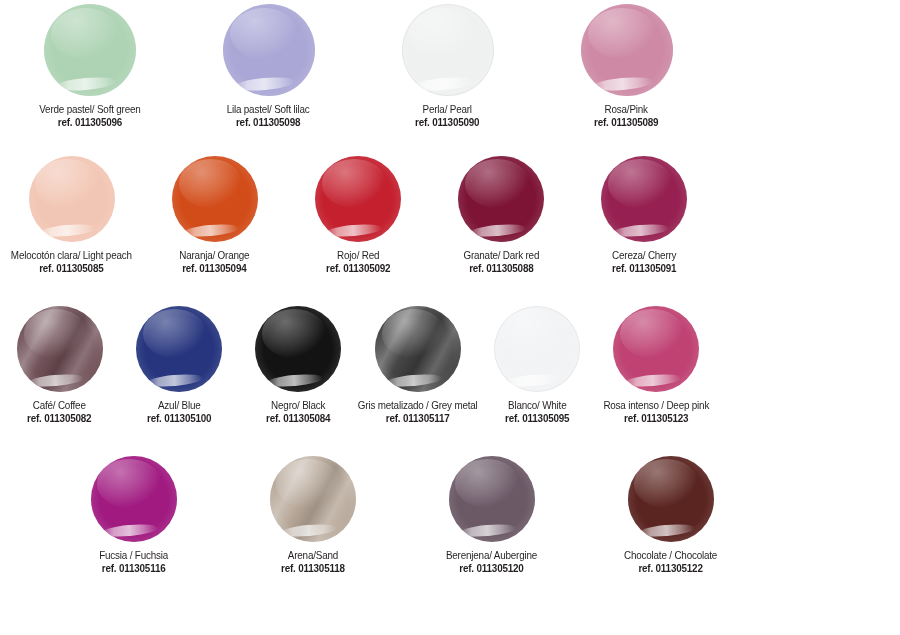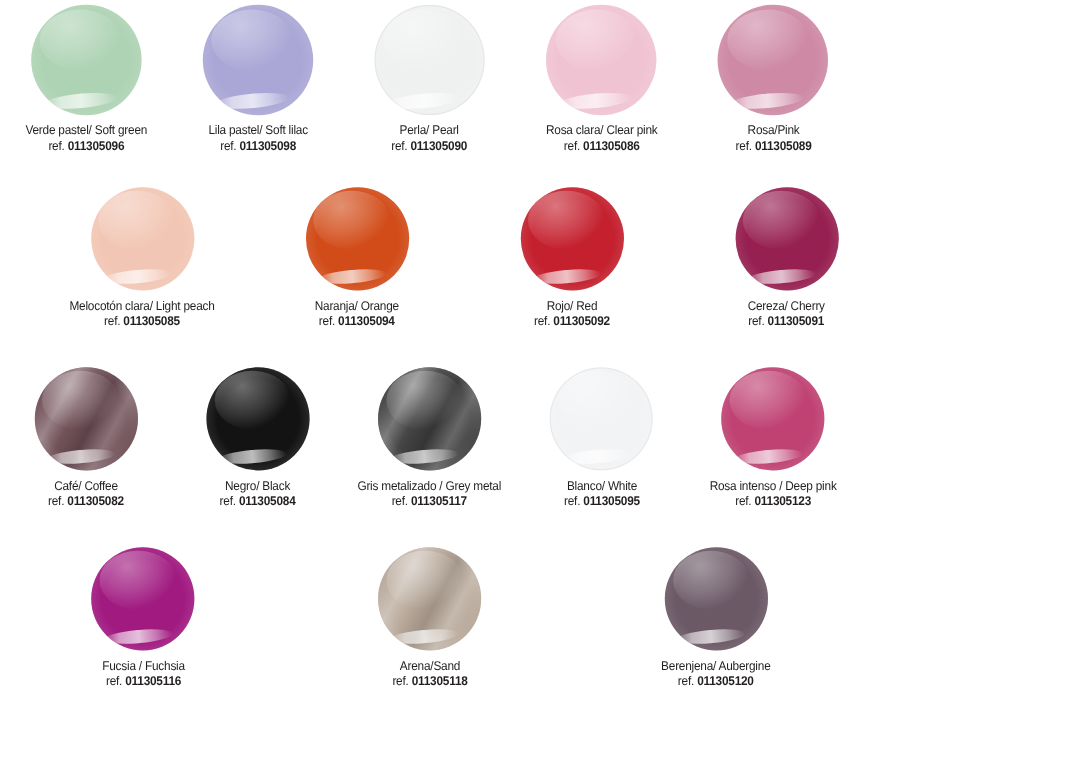--- a/index.html
+++ b/index.html
@@ -18,23 +18,23 @@
     flex-direction:column;
   }
   .swatch-row{
     display:flex;
     flex-direction:row;
     align-items:flex-start;
     justify-content:space-around;
     width:100%;
   }
   .row-1{height:152px;}
-  .row-2{height:150px;padding-left:29px;}
+  .row-2{height:150px;}
   .row-3{height:150px;}
-  .row-4{height:175px;}
+  .row-4{height:175px;margin-left:44px;}
 
   .swatch-cell{
     display:flex;
     flex-direction:column;
     align-items:center;
     flex:1 1 0;
     min-width:0;
   }
 
   .disc-wrap{
@@ -115,21 +115,21 @@
     font-size:10.5px;
     line-height:1.26;
     color:#231f20;
     letter-spacing:-.2px;
     transform:scaleX(.94);
     white-space:nowrap;
   }
   .caption .nm{display:block;}
   .caption .nm2{display:block;}
   .caption .ref{display:block;font-weight:bold;}
-  .caption .ref .lbl{font-weight:normal;}
+  .caption .ref .lbl{font-weight:bold;}
 </style>
 </head>
 <body>
 
 <div class="sheet">
   <div class="swatch-row row-1">
       <div class="swatch-cell">
         <div class="disc-wrap">
           <div class="disc" style="width: 92px; height: 92px; background: rgb(174, 211, 180);">
             <div class="rim"></div>
@@ -160,32 +160,20 @@
             <div class="gloss"></div>
           </div>
         </div>
         <div class="caption">
           <span class="nm">Perla/ Pearl</span>
           <span class="ref"><span class="lbl">ref. </span>011305090</span>
         </div>
       </div>
       <div class="swatch-cell">
         <div class="disc-wrap">
-          <div class="disc" style="width: 92px; height: 92px; background: rgb(240, 195, 211);">
-            <div class="rim"></div>
-            <div class="gloss"></div>
-          </div>
-        </div>
-        <div class="caption">
-          <span class="nm">Rosa clara/ Clear pink</span>
-          <span class="ref"><span class="lbl">ref. </span>011305086</span>
-        </div>
-      </div>
-      <div class="swatch-cell">
-        <div class="disc-wrap">
           <div class="disc" style="width: 92px; height: 92px; background: rgb(206, 138, 165);">
             <div class="rim"></div>
             <div class="gloss"></div>
           </div>
         </div>
         <div class="caption">
           <span class="nm">Rosa/Pink</span>
           <span class="ref"><span class="lbl">ref. </span>011305089</span>
         </div>
       </div>
@@ -222,20 +210,32 @@
             <div class="gloss"></div>
           </div>
         </div>
         <div class="caption">
           <span class="nm">Rojo/ Red</span>
           <span class="ref"><span class="lbl">ref. </span>011305092</span>
         </div>
       </div>
       <div class="swatch-cell">
         <div class="disc-wrap">
+          <div class="disc" style="width: 86px; height: 86px; background: rgb(125, 20, 54);">
+            <div class="rim"></div>
+            <div class="gloss"></div>
+          </div>
+        </div>
+        <div class="caption">
+          <span class="nm">Granate/ Dark red</span>
+          <span class="ref"><span class="lbl">ref. </span>011305088</span>
+        </div>
+      </div>
+      <div class="swatch-cell">
+        <div class="disc-wrap">
           <div class="disc" style="width: 86px; height: 86px; background: rgb(150, 32, 81);">
             <div class="rim"></div>
             <div class="gloss"></div>
           </div>
         </div>
         <div class="caption">
           <span class="nm">Cereza/ Cherry</span>
           <span class="ref"><span class="lbl">ref. </span>011305091</span>
         </div>
       </div>
@@ -249,20 +249,32 @@
             <div class="gloss"></div>
           </div>
         </div>
         <div class="caption">
           <span class="nm">Café/ Coffee</span>
           <span class="ref"><span class="lbl">ref. </span>011305082</span>
         </div>
       </div>
       <div class="swatch-cell">
         <div class="disc-wrap">
+          <div class="disc" style="width: 86px; height: 86px; background: rgb(38, 53, 126);">
+            <div class="rim"></div>
+            <div class="gloss"></div>
+          </div>
+        </div>
+        <div class="caption">
+          <span class="nm">Azul/ Blue</span>
+          <span class="ref"><span class="lbl">ref. </span>011305100</span>
+        </div>
+      </div>
+      <div class="swatch-cell">
+        <div class="disc-wrap">
           <div class="disc" style="width: 86px; height: 86px; background: rgb(19, 19, 19);">
             <div class="rim"></div>
             <div class="gloss"></div>
           </div>
         </div>
         <div class="caption">
           <span class="nm">Negro/ Black</span>
           <span class="ref"><span class="lbl">ref. </span>011305084</span>
         </div>
       </div>
@@ -335,14 +347,26 @@
           <div class="disc" style="width: 86px; height: 86px; background: rgb(107, 89, 102);">
             <div class="rim"></div>
             <div class="gloss"></div>
           </div>
         </div>
         <div class="caption">
           <span class="nm">Berenjena/ Aubergine</span>
           <span class="ref"><span class="lbl">ref. </span>011305120</span>
         </div>
       </div>
+      <div class="swatch-cell">
+        <div class="disc-wrap">
+          <div class="disc" style="width: 86px; height: 86px; background: rgb(90, 36, 32);">
+            <div class="rim"></div>
+            <div class="gloss"></div>
+          </div>
+        </div>
+        <div class="caption">
+          <span class="nm">Chocolate / Chocolate</span>
+          <span class="ref"><span class="lbl">ref. </span>011305122</span>
+        </div>
+      </div>
     </div>
 </div>
 
 </body></html>

